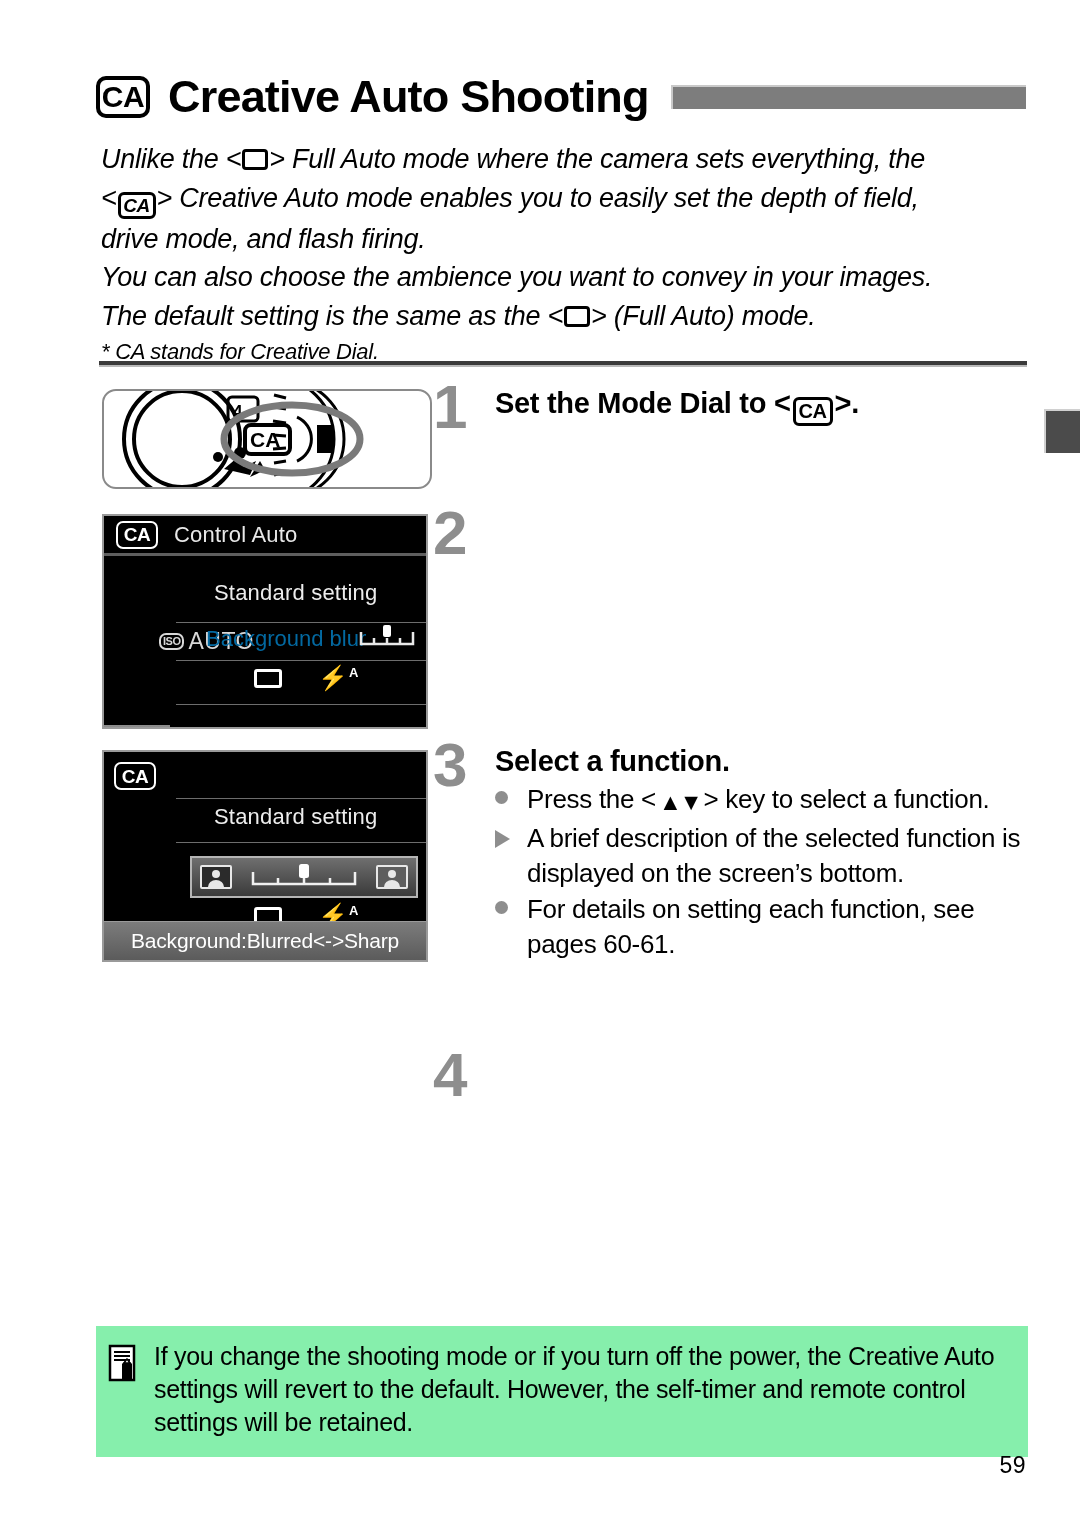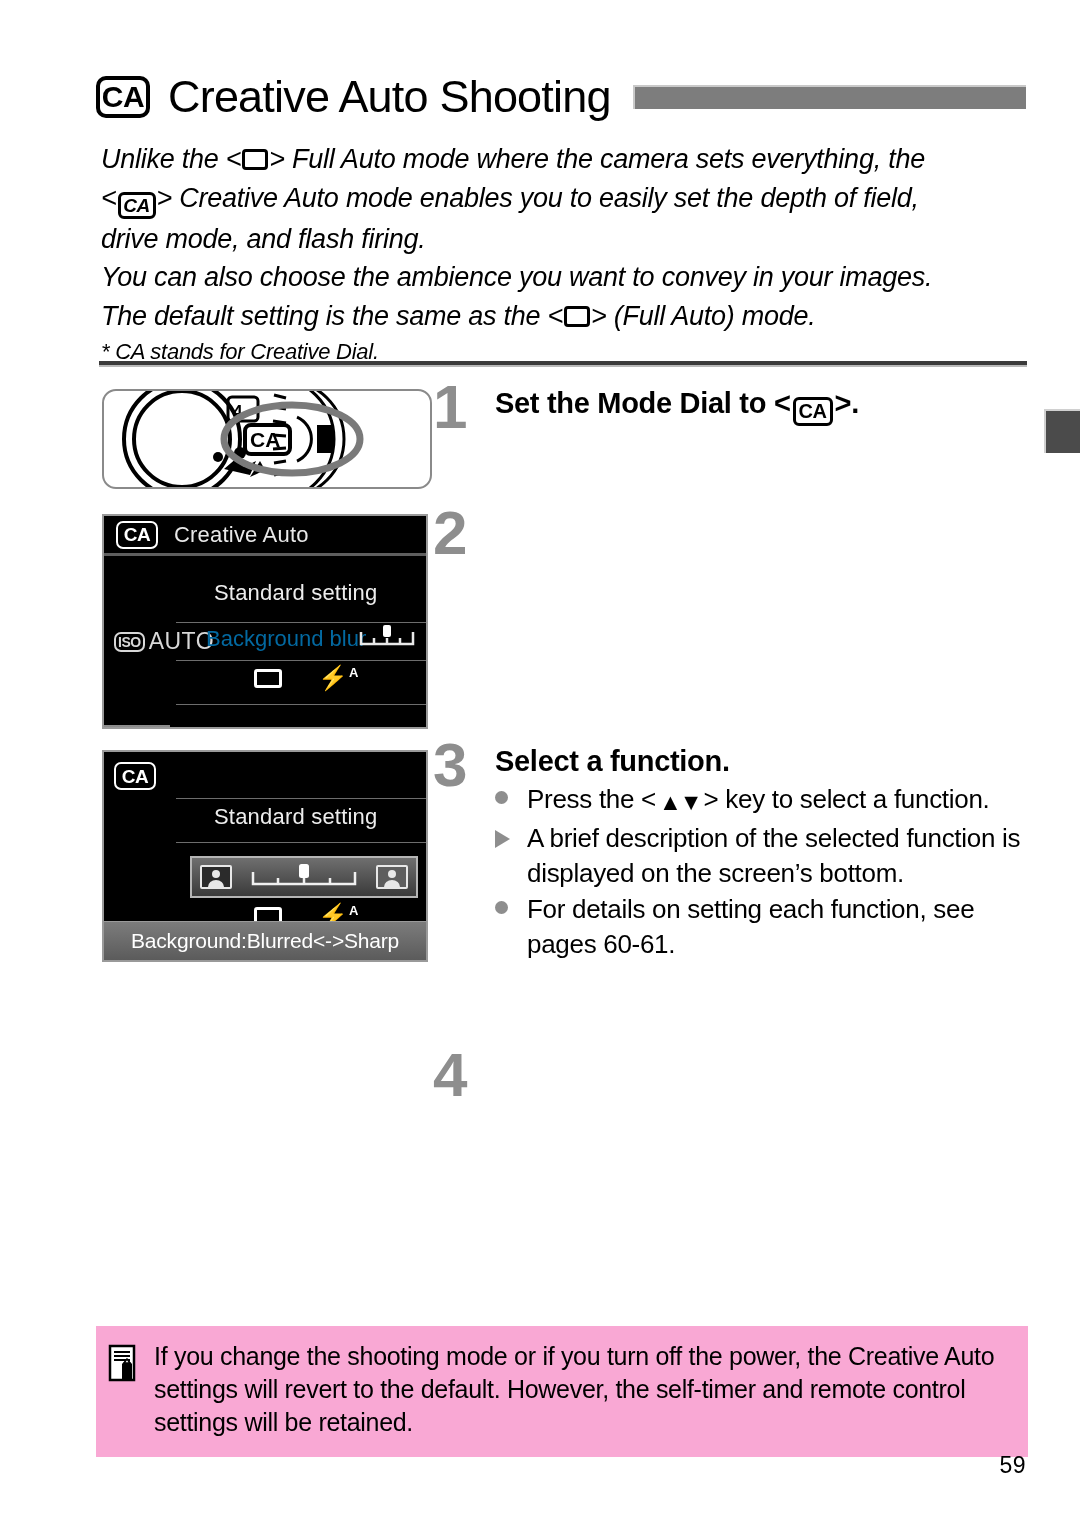--- a/index.html
+++ b/index.html
@@ -41,21 +41,21 @@
   }
   .ca-badge.title-size {
     width: 54px;
     height: 42px;
     font-size: 30px;
     border-width: 4px;
     border-radius: 10px;
   }
   .title-text {
     font-size: 45px;
-    font-weight: normal;
+    font-weight: bold;
     letter-spacing: -0.8px;
     margin-left: 18px;
     white-space: nowrap;
   }
   .title-bar {
     flex: 1;
     height: 24px;
     background: #7d7d7d;
     margin-left: 22px;
     border-top: 2px solid #c9c9c9;
@@ -194,26 +194,27 @@
     display: flex;
     align-items: center;
     color: #d8d8d8;
     font-size: 23px;
     letter-spacing: 0.5px;
   }
   .iso-mark {
     display: inline-block;
     border: 2px solid #d8d8d8;
     border-radius: 7px;
-    font-size: 14px;
+    font-size: 11px;
     padding: 1px 2px 1px 2px;
     line-height: 1;
     font-weight: bold;
     margin-right: 4px;
     letter-spacing: -0.5px;
+    margin-left: 45px;
   }
   .bg-blur-label {
     position: absolute;
     font-size: 22px;
     color: #0369a1;
   }
 
   
   .gauge-small { position: absolute; }
 
@@ -400,21 +401,21 @@
     font-size: 23px;
   }
 
   
   .note {
     position: absolute;
     left: 96px;
     top: 1326px;
     width: 932px;
     min-height: 112px;
-    background: #f9a8d4;
+    background: #86efac;
     display: flex;
     padding: 14px 16px 18px 12px;
     box-sizing: border-box;
   }
   .note-icon {
     flex: none;
     width: 34px;
     margin-right: 12px;
     padding-top: 4px;
   }
@@ -496,21 +497,21 @@
       <path d="M193 26 A 24 24 0 0 1 193 70"></path>
     </g>
 
     <ellipse cx="188" cy="48" rx="68" ry="34" fill="none" stroke="#7a7a7a" stroke-width="7"></ellipse>
   </svg>
 </div>
 
 <div class="lcd" id="lcd1">
   <div class="lcd-header">
     <span class="ca-badge lcd-size">CA</span>
-    <span class="lcd-header-label">Creative Auto</span>
+    <span class="lcd-header-label">Control Auto</span>
   </div>
   <div class="lcd-body">
     <div class="std-setting" style="left:110px; top:24px;">Standard setting</div>
     <div class="row-line" style="left:72px; top:66px; width:254px;"></div>
 
     <div class="iso-auto" style="top:72px;">
       <span class="iso-mark">ISO</span>
         <span>AUTO</span>
     </div>
 

